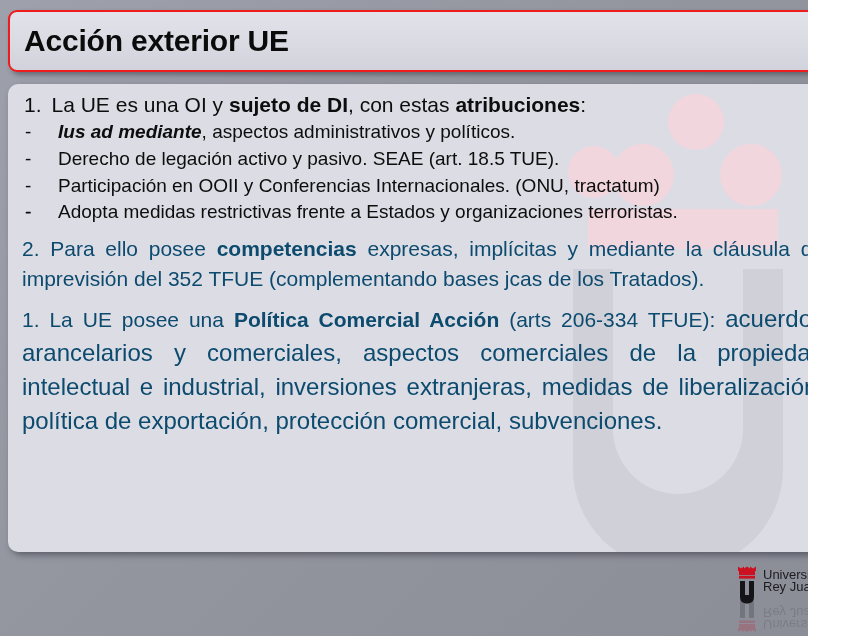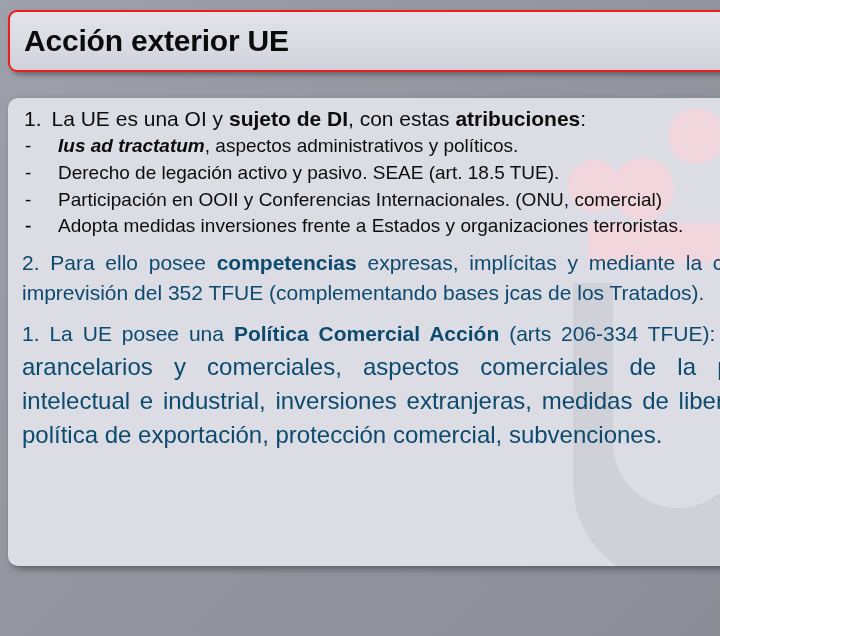--- a/index.html
+++ b/index.html
@@ -8,21 +8,21 @@
   }
   body {
     width: 848px;
     height: 636px;
     overflow: hidden;
     font-family: "Liberation Sans", sans-serif;
   }
 
   #slide {
     position: relative;
-    width: 720px;
+    width: 808px;
     height: 636px;
     background: linear-gradient(135deg, #9ea1ab 0%, #93959f 45%, #8b8d97 100%);
     overflow: hidden;
   }
 
   
   #title-box {
     position: absolute;
     left: 8px;
     top: 10px;
@@ -51,21 +51,20 @@
     position: absolute;
     left: 8px;
     top: 84px;
     width: 830px;
     height: 468px;
     box-sizing: border-box;
     border-radius: 10px;
     background: #dcdce4;
     box-shadow: 3px 3px 6px rgba(40,40,50,0.5);
     overflow: hidden;
-    margin-top: 14px;
   }
 
   
   #watermark {
     position: absolute;
     inset: 0;
     pointer-events: none;
     z-index: 0;
   }
   .wm-circle {
@@ -182,29 +181,29 @@
       <div class="wm-circle" style="left:604px; top:60px; width:62px; height:62px;"></div>
       <div class="wm-circle" style="left:712px; top:60px; width:62px; height:62px;"></div>
       <div class="wm-circle" style="left:560px; top:62px; width:52px; height:52px;"></div>
       <div class="wm-band" style="left:580px; top:125px; width:190px; height:40px;"></div>
     </div>
 
     <div id="content-inner">
 
       <p class="numline"><span class="num">1.</span><span>La UE es una OI y </span><b>sujeto de DI</b><span>, con estas </span><b>atribuciones</b><span>:</span></p>
 
-      <p class="bullet"><span class="dash">-</span><i>Ius ad tractatum</i><span>, aspectos administrativos y políticos.</span></p>
+      <p class="bullet"><span class="dash">-</span><i>Ius ad mediante</i><span>, aspectos administrativos y políticos.</span></p>
 
       <p class="bullet"><span class="dash">-</span><span>Derecho de legación activo y pasivo. SEAE (art. 18.5 TUE).</span></p>
 
-      <p class="bullet"><span class="dash">-</span><span>Participación en OOII y Conferencias Internacionales. (ONU, comercial)</span></p>
+      <p class="bullet"><span class="dash">-</span><span>Participación en OOII y Conferencias Internacionales. (ONU, tractatum)</span></p>
 
       <p class="bullet"><span class="dash">-</span></p>
 
-      <p class="bullet"><span class="dash">-</span><span>Adopta medidas inversiones frente a Estados y organizaciones terroristas.</span></p>
+      <p class="bullet"><span class="dash">-</span><span>Adopta medidas restrictivas frente a Estados y organizaciones terroristas.</span></p>
 
       <p class="para p2"><span>2. Para ello posee </span><b>competencias</b><span> expresas, implícitas y mediante la cláusula de imprevisión del 352 TFUE (complementando bases jcas de los Tratados).</span></p>
 
       <p class="para p3"><span>1. La UE posee una </span><b>Política Comercial Acción</b><span> (arts 206-334 TFUE): </span><span class="small">acuerdos arancelarios y comerciales, aspectos comerciales de la propiedad intelectual e industrial, inversiones extranjeras, medidas de liberalización, política de exportación, protección comercial, subvenciones.</span></p>
 
     </div>
   </div>
 
   <div id="logo-reflection">
     <svg width="28" height="40" viewBox="0 0 28 40" style="position:absolute;left:0;top:2px;">

